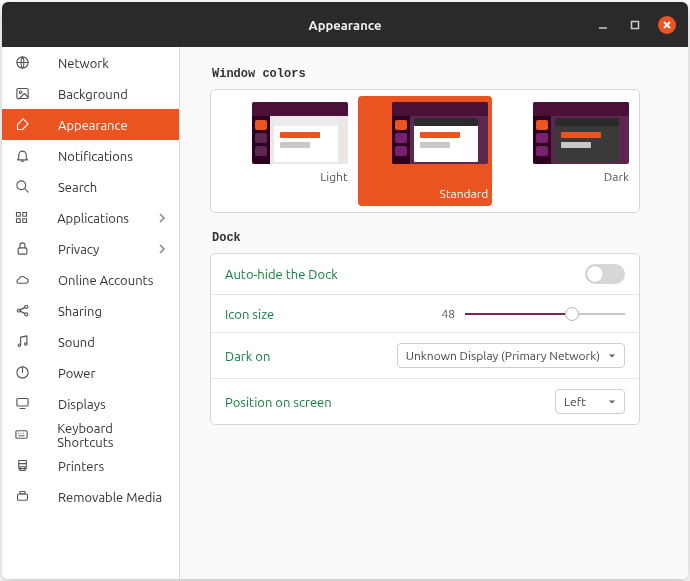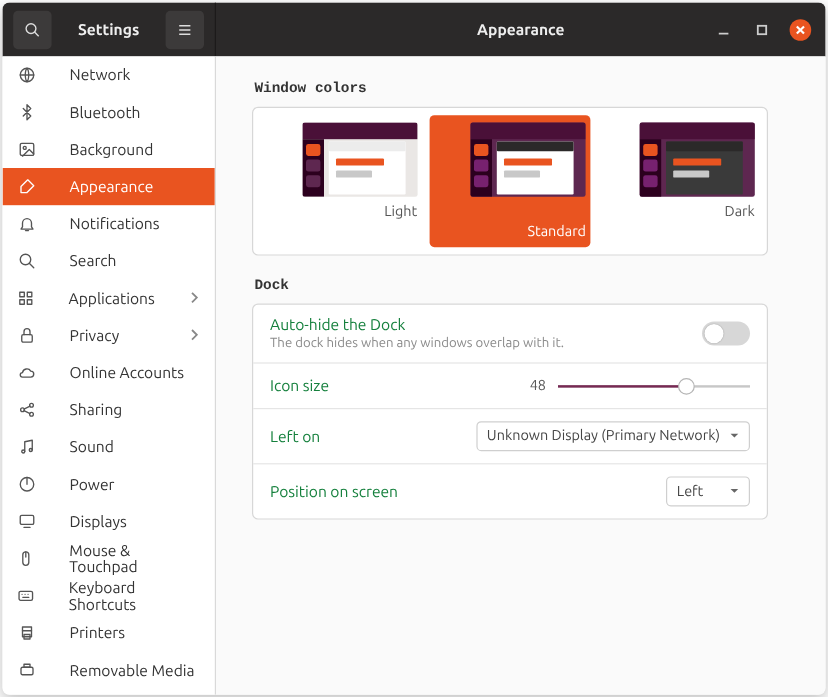--- a/index.html
+++ b/index.html
@@ -240,36 +240,20 @@
   }
   .dropdown .dd-caret { margin-left:auto; color:#666; }
 
 </style>
 </head>
 <body>
 
 <div class="window">
 
   <div class="headerbar">
-    <div class="hb-left">
-      <div class="hb-icon-btn">
-        <svg width="14" height="14" viewBox="0 0 24 24" fill="none" stroke="currentColor" stroke-width="2">
-            <circle cx="10" cy="10" r="7"></circle>
-            <line x1="21" y1="21" x2="15" y2="15"></line>
-          </svg>
-      </div>
-      <div class="hb-title">Settings</div>
-      <div class="hb-icon-btn">
-        <svg width="14" height="14" viewBox="0 0 24 24" fill="none" stroke="currentColor" stroke-width="2">
-            <line x1="4" y1="6" x2="20" y2="6"></line>
-            <line x1="4" y1="12" x2="20" y2="12"></line>
-            <line x1="4" y1="18" x2="20" y2="18"></line>
-          </svg>
-      </div>
-    </div>
     <div class="hb-right">
       <div class="hb-center-title">Appearance</div>
       <div class="hb-window-controls">
         <div class="win-ctrl">
           <svg width="10" height="10" viewBox="0 0 10 10" stroke="currentColor" stroke-width="1.5">
               <line x1="1" y1="8" x2="9" y2="8"></line>
             </svg>
         </div>
         <div class="win-ctrl">
           <svg width="10" height="10" viewBox="0 0 10 10" fill="none" stroke="currentColor" stroke-width="1.5">
@@ -294,28 +278,20 @@
             <svg width="15" height="15" viewBox="0 0 24 24" fill="none" stroke="currentColor" stroke-width="1.8" stroke-linecap="round" stroke-linejoin="round">
               <circle cx="12" cy="12" r="9"></circle>
               <path d="M3 12h18M12 3c3 3 3 15 0 18M12 3c-3 3-3 15 0 18"></path>
             </svg>
           </span>
           <span>Network</span>
         </div>
         <div class="side-item">
           <span class="side-icon">
             <svg width="15" height="15" viewBox="0 0 24 24" fill="none" stroke="currentColor" stroke-width="1.8" stroke-linecap="round" stroke-linejoin="round">
-              <path d="M7 7l10 10-5 5V2l5 5L7 17"></path>
-            </svg>
-          </span>
-          <span>Bluetooth</span>
-        </div>
-        <div class="side-item">
-          <span class="side-icon">
-            <svg width="15" height="15" viewBox="0 0 24 24" fill="none" stroke="currentColor" stroke-width="1.8" stroke-linecap="round" stroke-linejoin="round">
               <rect x="3" y="4" width="18" height="16" rx="2"></rect>
               <circle cx="9" cy="10" r="2"></circle>
               <path d="M21 18l-6-6-9 9"></path>
             </svg>
           </span>
           <span>Background</span>
         </div>
         <div class="side-item selected">
           <span class="side-icon">
             <svg width="15" height="15" viewBox="0 0 24 24" fill="none" stroke="currentColor" stroke-width="1.8" stroke-linecap="round" stroke-linejoin="round">
@@ -407,29 +383,20 @@
           <span>Power</span>
         </div>
         <div class="side-item">
           <span class="side-icon">
             <svg width="15" height="15" viewBox="0 0 24 24" fill="none" stroke="currentColor" stroke-width="1.8" stroke-linecap="round" stroke-linejoin="round">
               <rect x="3" y="4" width="18" height="12" rx="2"></rect>
               <line x1="8" y1="20" x2="16" y2="20"></line>
             </svg>
           </span>
           <span>Displays</span>
-        </div>
-        <div class="side-item">
-          <span class="side-icon">
-            <svg width="15" height="15" viewBox="0 0 24 24" fill="none" stroke="currentColor" stroke-width="1.8" stroke-linecap="round" stroke-linejoin="round">
-              <rect x="8" y="3" width="8" height="18" rx="4"></rect>
-              <line x1="12" y1="3" x2="12" y2="10"></line>
-            </svg>
-          </span>
-          <span>Mouse &amp; Touchpad</span>
         </div>
         <div class="side-item">
           <span class="side-icon">
             <svg width="15" height="15" viewBox="0 0 24 24" fill="none" stroke="currentColor" stroke-width="1.8" stroke-linecap="round" stroke-linejoin="round">
               <rect x="3" y="6" width="18" height="12" rx="2"></rect>
               <line x1="7" y1="10" x2="7" y2="10"></line>
               <line x1="11" y1="10" x2="11" y2="10"></line>
               <line x1="15" y1="10" x2="15" y2="10"></line>
               <line x1="8" y1="14" x2="16" y2="14"></line>
             </svg>
@@ -520,41 +487,40 @@
           </div>
       </div>
 
       <div class="section-title" style="margin-top:18px">Dock</div>
 
       <div class="card dock-card">
 
         <div class="row">
           <div>
             <div class="row-label">Auto-hide the Dock</div>
-            <div class="row-sub">The dock hides when any windows overlap with it.</div>
           </div>
           <div class="row-fill"></div>
           <div class="toggle">
             <div class="knob"></div>
           </div>
         </div>
 
         <div class="row">
           <div class="row-label">Icon size</div>
           <div class="row-fill"></div>
           <div class="row-value-num">48</div>
           <div class="slider" id="icon-slider">
             <div class="track"></div>
             <div class="fill" style="width: 66.6667%;"></div>
             <div class="thumb" style="left: 66.6667%;"></div>
           </div>
         </div>
 
         <div class="row">
-          <div class="row-label">Left on</div>
+          <div class="row-label">Dark on</div>
           <div class="row-fill"></div>
           <div class="dropdown">
             <span>Unknown Display (Primary Network)</span>
             <span class="dd-caret">
               <svg width="8" height="8" viewBox="0 0 10 10" fill="currentColor">
                   <path d="M1 3 L5 7 L9 3 Z"></path>
                 </svg>
             </span>
           </div>
         </div>

